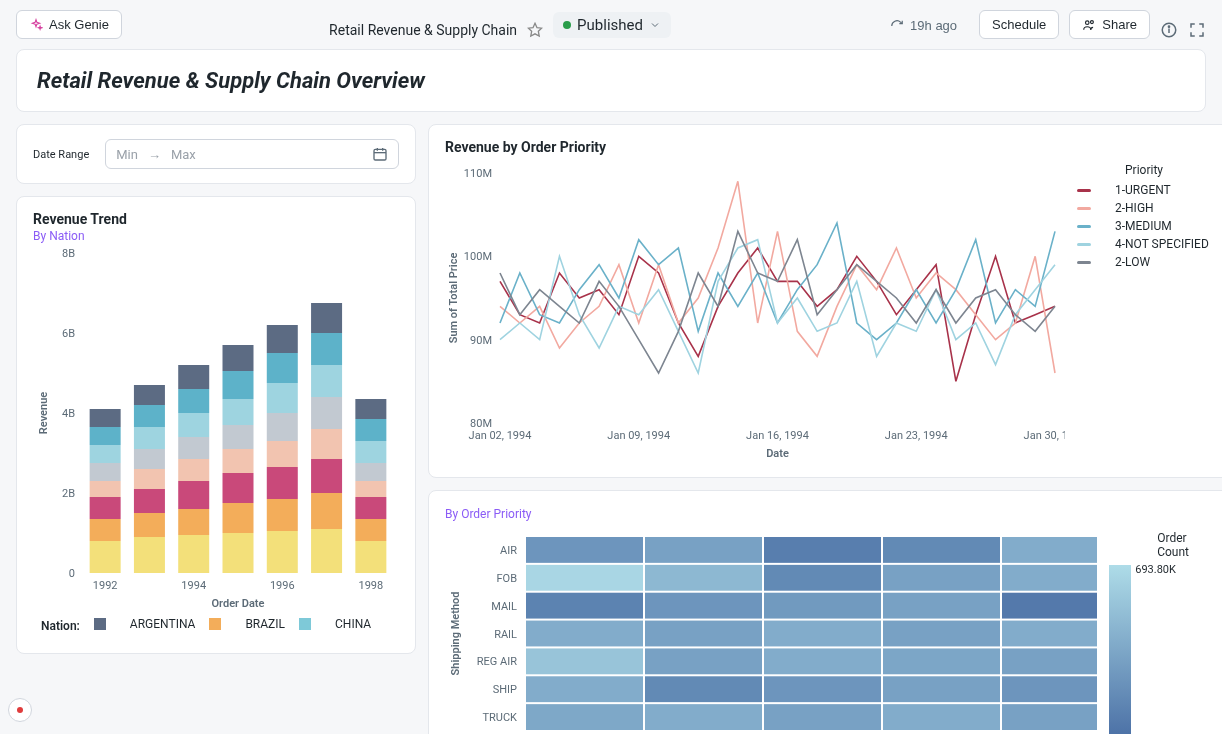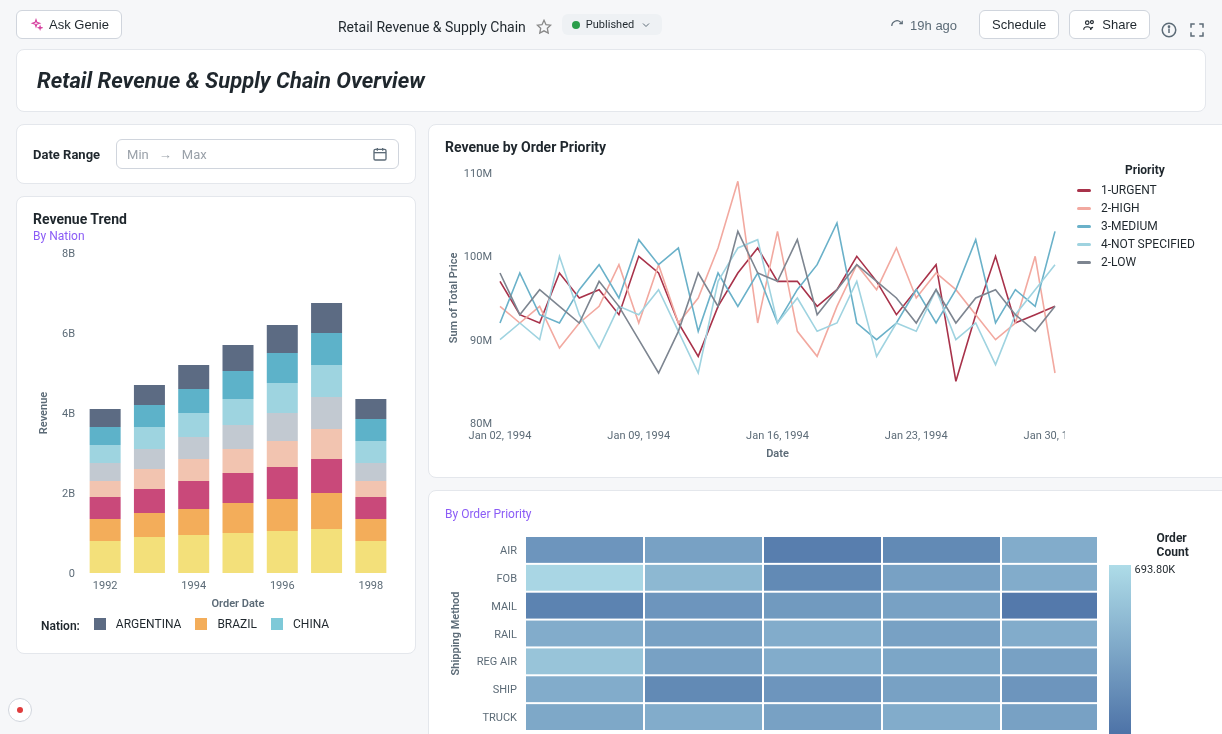--- a/index.html
+++ b/index.html
@@ -38,41 +38,41 @@
 .ask-genie-icon { width:14px; height:14px; }
 .title-center { font-size: 14px; color: #1f272d; }
 .star-icon { color:#888; }
 .pub-badge {
   display: inline-flex;
   align-items: center;
   gap: 6px;
   background: #eef1f4;
   border-radius: 6px;
   padding: 4px 10px;
-  font-size: 11px;
+  font-size: 15px;
 }
 .dot { width:8px; height:8px; border-radius:50%; background:#2a9d4a; }
 .icon-sm { width:14px; height:14px; }
 .muted { color:#5c6b77; }
 .container { padding: 0 16px 16px; }
 .panel {
   background:#fff;
   border:1px solid #e4e7ec;
   border-radius:8px;
 }
 .page-title-panel { padding: 18px 20px; margin-bottom:12px;font-style:italic; }
 .page-title { font-size:22px; font-weight:700; }
 .grid {
   display:grid;
   grid-template-columns: 400px 1fr;
   gap:12px;
 }
 .left-col { display:flex; flex-direction:column; gap:12px; }
 .filter-panel { padding:14px 16px; display:flex; align-items:center; gap:16px; }
-.filter-label { font-size:13px; font-weight:700; }
+.filter-label { font-size:11px; font-weight:400; }
 .date-range-input {
   flex:1;
   display:flex;
   align-items:center;
   border:1px solid #d0d5dd;
   border-radius:6px;
   padding:6px 10px;
   gap:8px;
   color:#9aa1a9;
   justify-content:space-between;
@@ -81,22 +81,22 @@
 .stat-row { display:grid; grid-template-columns:1fr 1fr; gap:12px; }
 .stat-card { padding:14px 16px; border:1px solid #e4e7ec; border-radius:8px; background:#fff; }
 .stat-label { font-size:13px; font-weight:600; margin-bottom:12px; }
 .stat-value { font-size:34px; font-weight:600; text-align:center; }
 .chart-card { padding:14px 16px; background:#fff; border:1px solid #e4e7ec; border-radius:8px; }
 .chart-title { font-size:14px; font-weight:700; }
 .chart-subtitle { font-size:12px; color:#8b5cf6; margin-top:2px; }
 .chart-body { margin-top:8px; display:flex; gap:12px; }
 svg { display:block; }
 .legend { font-size:12px; }
-.legend-title { font-weight:700; margin-bottom:6px;padding-left:48px; }
-.legend-item { display:flex; align-items:center; gap:10px; margin-bottom:4px; white-space:nowrap; }
+.legend-title { font-weight:400; margin-bottom:6px;padding-left:48px; }
+.legend-item { display:flex; align-items:center; gap:24px; margin-bottom:4px; white-space:nowrap; }
 .lg-sw { width:14px; height:3px; border-radius:2px; }
 .nation-legend { display:flex; align-items:center; gap:14px; font-size:12px; padding:4px 8px; flex-wrap:wrap; }
 .sw-sq { width:12px; height:12px; }
 .right-col { display:flex; flex-direction:column; gap:12px; }
 .heatmap-area { margin-top:10px; display:flex; gap:12px; }
 .help-badge {
   position:fixed; bottom:12px; left:8px;
   width:24px; height:24px; border:1px solid #d0d5dd;
   border-radius:12px; background:#fff;
   display:flex; align-items:center; justify-content:center;

